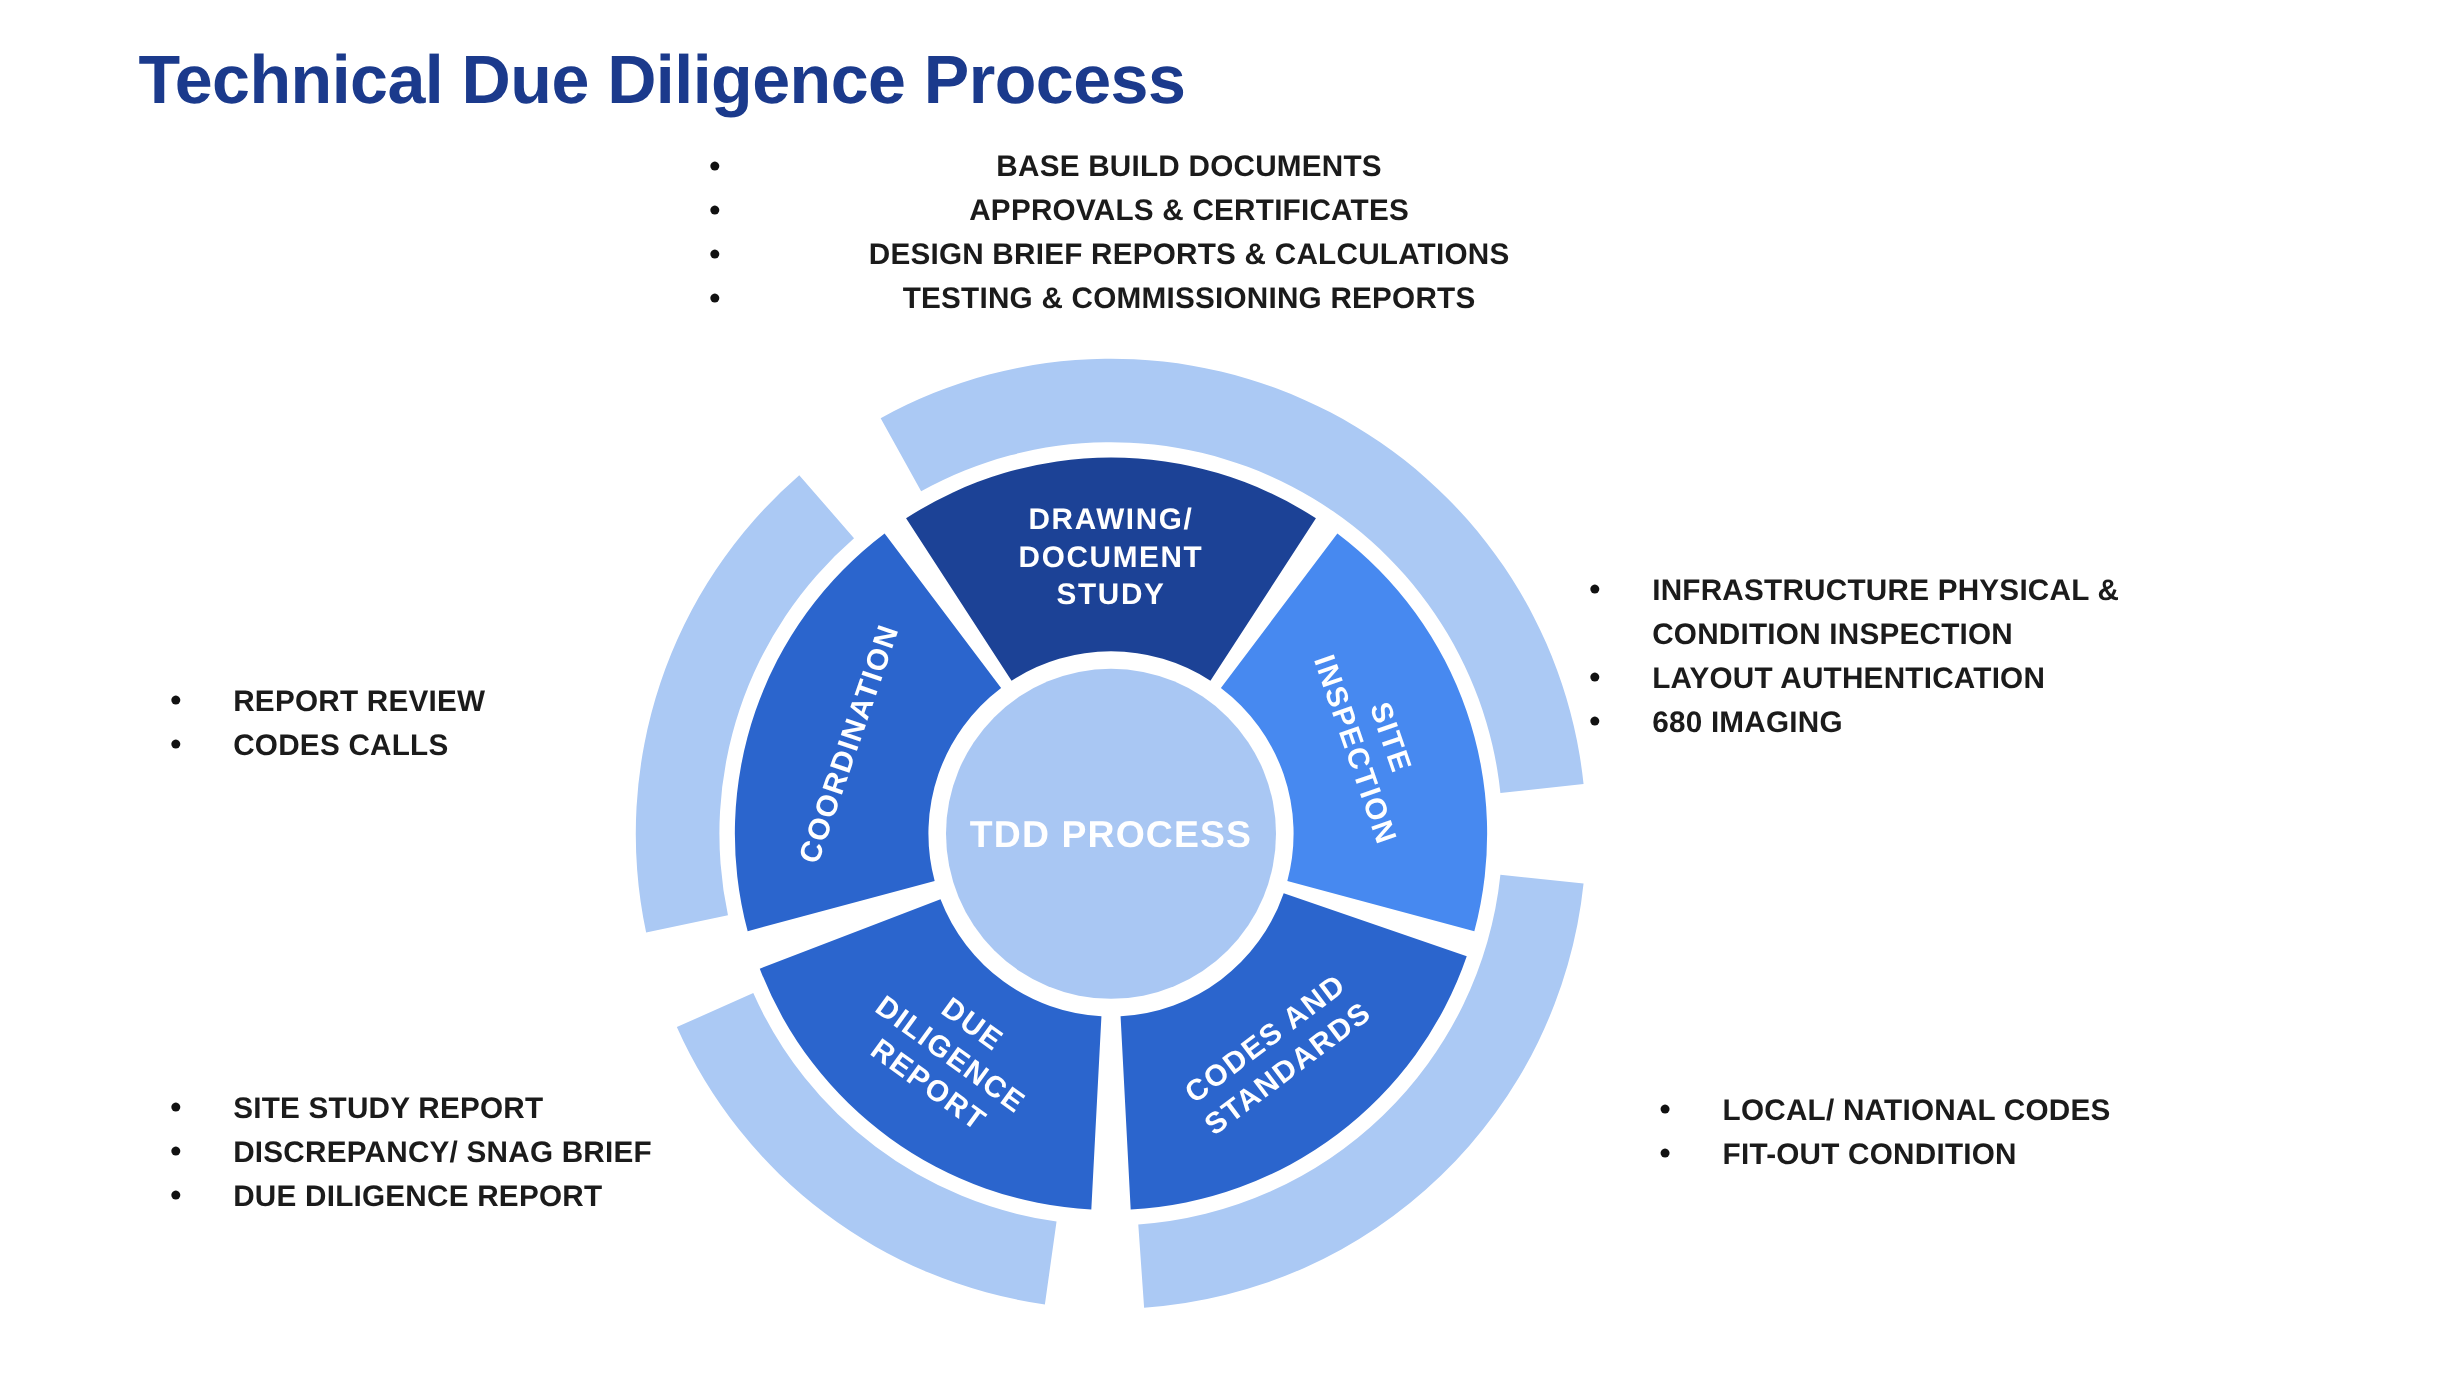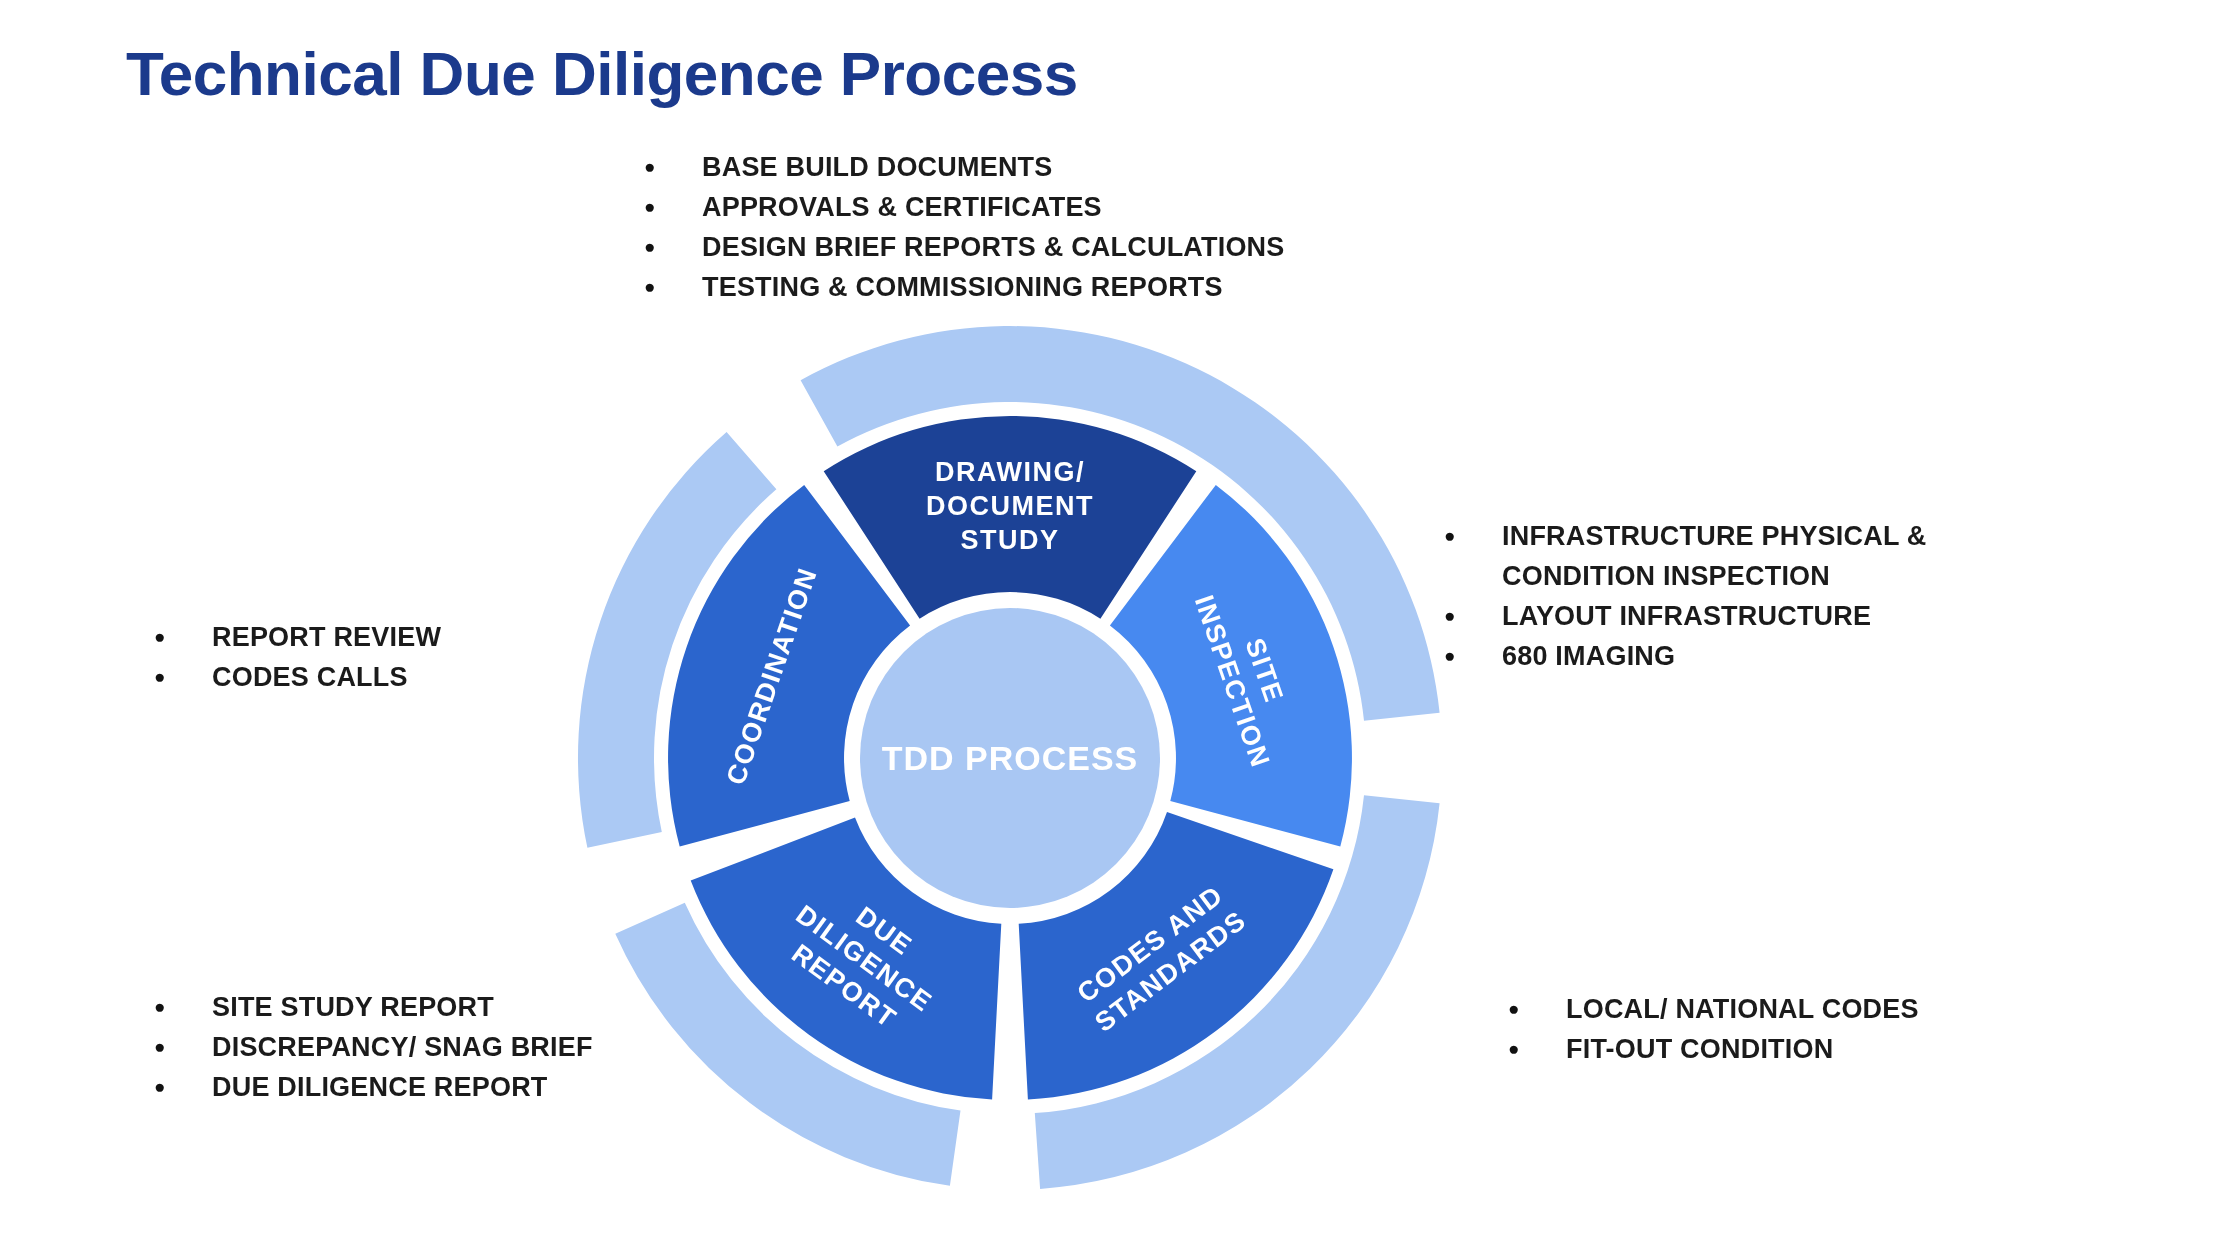--- a/index.html
+++ b/index.html
@@ -32,21 +32,21 @@
   }
   .callout li::before {
     content: "\25CF";
     position: absolute;
     left: 4px;
     top: 0;
     font-size: 19px;
     line-height: 40px;
     color: #111111;
   }
-  .callout-top          { left: 640px;  top: 147px; width: 820px; }
+  .callout-top          { left: 640px;  top: 131px; width: 820px; text-align: center; }
   .callout-right        { left: 1440px; top: 516px; width: 560px; }
   .callout-left         { left: 150px;  top: 617px; width: 520px; }
   .callout-bottom-left  { left: 150px;  top: 987px; width: 560px; }
   .callout-bottom-right { left: 1504px; top: 989px; width: 560px; }
   .wheel {
     position: absolute;
     left: 560px;
     top: 308px;
     width: 900px;
     height: 900px;
@@ -71,21 +71,21 @@
         <li>BASE BUILD DOCUMENTS</li>
         <li>APPROVALS &amp; CERTIFICATES</li>
         <li>DESIGN BRIEF REPORTS &amp; CALCULATIONS</li>
         <li>TESTING &amp; COMMISSIONING REPORTS</li>
       </ul>
   </div>
 
   <div class="callout callout-right">
     <ul>
         <li>INFRASTRUCTURE PHYSICAL &amp; CONDITION INSPECTION</li>
-        <li>LAYOUT INFRASTRUCTURE</li>
+        <li>LAYOUT AUTHENTICATION</li>
         <li>680 IMAGING</li>
       </ul>
   </div>
 
   <div class="callout callout-left">
     <ul>
         <li>REPORT REVIEW</li>
         <li>CODES CALLS</li>
       </ul>
   </div>

